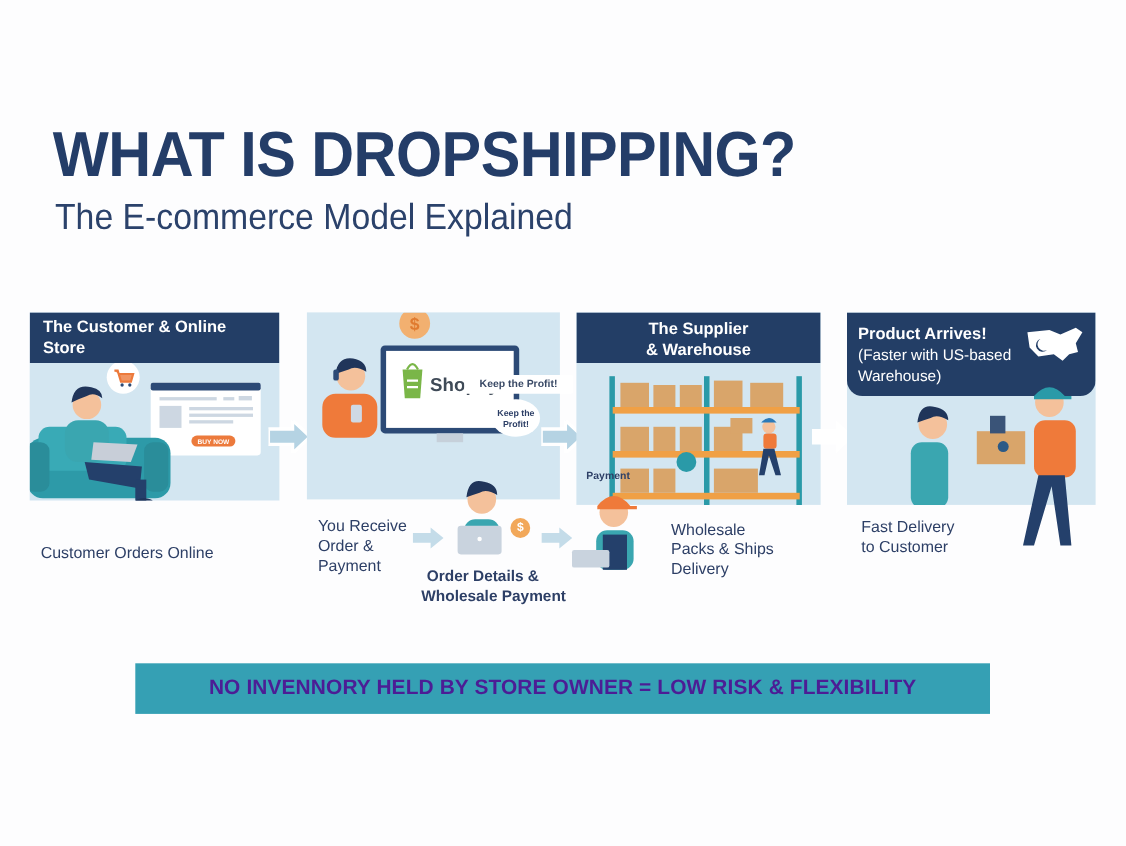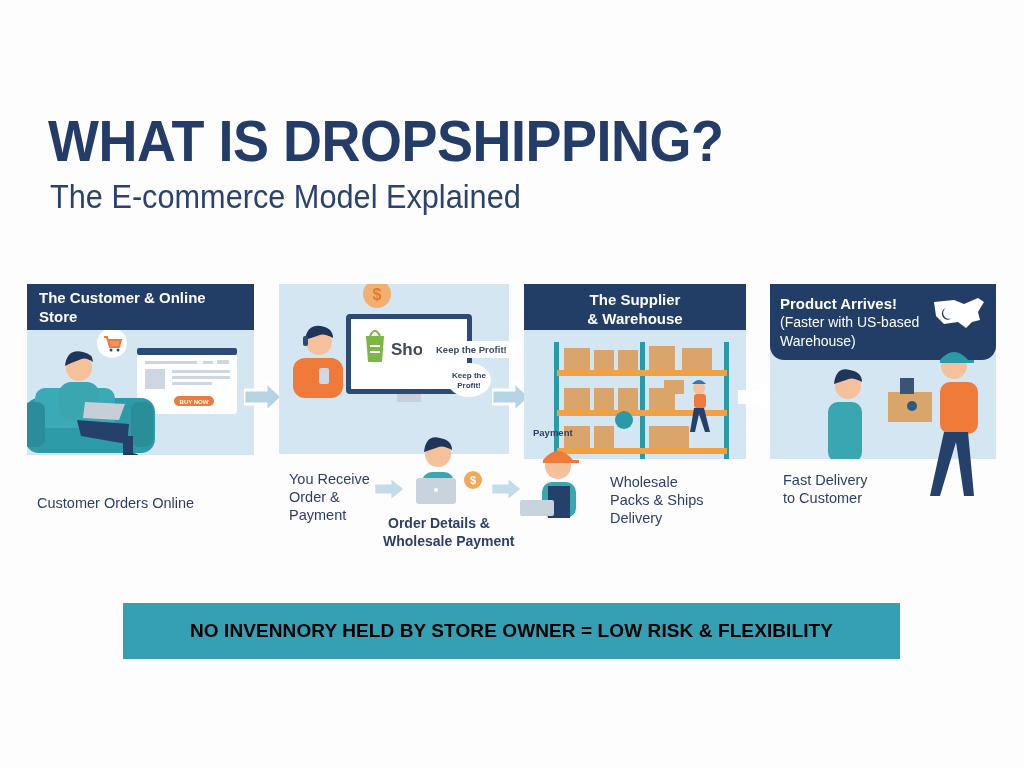--- a/index.html
+++ b/index.html
@@ -16,21 +16,21 @@
     .p3 { left: 524px; width: 222px; height: 175px; }
     .p4 { left: 770px; width: 226px; height: 175px; }
     .p1 .panel-header, .p2 .panel-header { height: 46px; display: flex; align-items: center; }
     .p3 .panel-header { height: 46px; text-align: center; padding-top: 6px; }
     .p4 .panel-header { height: 76px; border-radius: 0 0 14px 14px; font-weight: 400; font-size: 14px; padding-left: 10px; }
     .p4 .panel-header .strong { font-weight: 700; font-size: 15px; display: block; }
 
     .step-label { position: absolute; font-weight: 400; font-size: 14.5px; color: #2d3f66; line-height: 18px; }
 
     .arrow { position: absolute; width: 40px; height: 30px; }
-    .banner { position: absolute; left: 123px; top: 603px; width: 777px; height: 56px; background: #35a0b4; color: #000000; display: flex; align-items: center; justify-content: center; font-weight: 700; font-size: 19px; letter-spacing: 0.1px; }
+    .banner { position: absolute; left: 123px; top: 603px; width: 777px; height: 46px; background: #35a0b4; color: #4c1d95; display: flex; align-items: center; justify-content: center; font-weight: 700; font-size: 19px; letter-spacing: 0.1px; }
     .tag { position: absolute; background: #fff; font-size: 9.5px; font-weight: 700; color: #3a4a66; padding: 3px 14px; border-radius: 2px; }
     .coin { position: absolute; border-radius: 50%; background: #f2a85a; color: #fff; display: flex; align-items: center; justify-content: center; font-weight: 700; }
   </style>
 </head>
 <body>
 
 <div class="title">WHAT IS DROPSHIPPING?</div>
 <div class="subtitle">The E-commerce Model Explained</div>
 
 <div class="panel p1">

